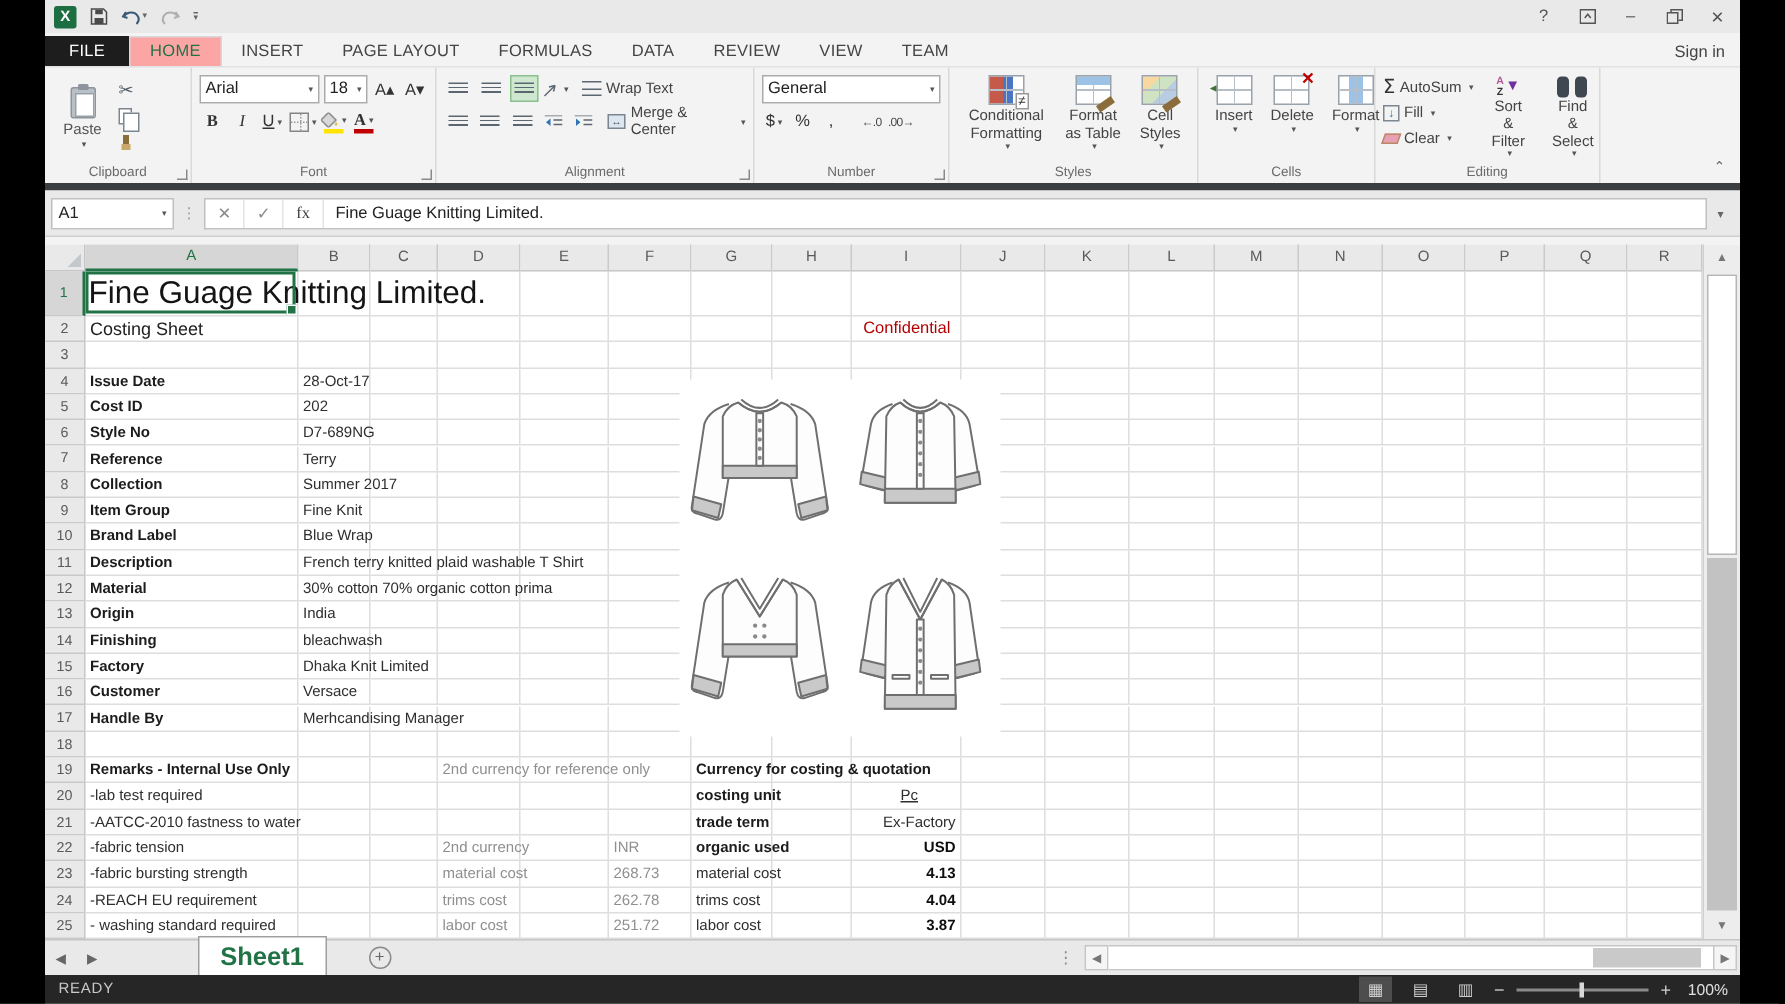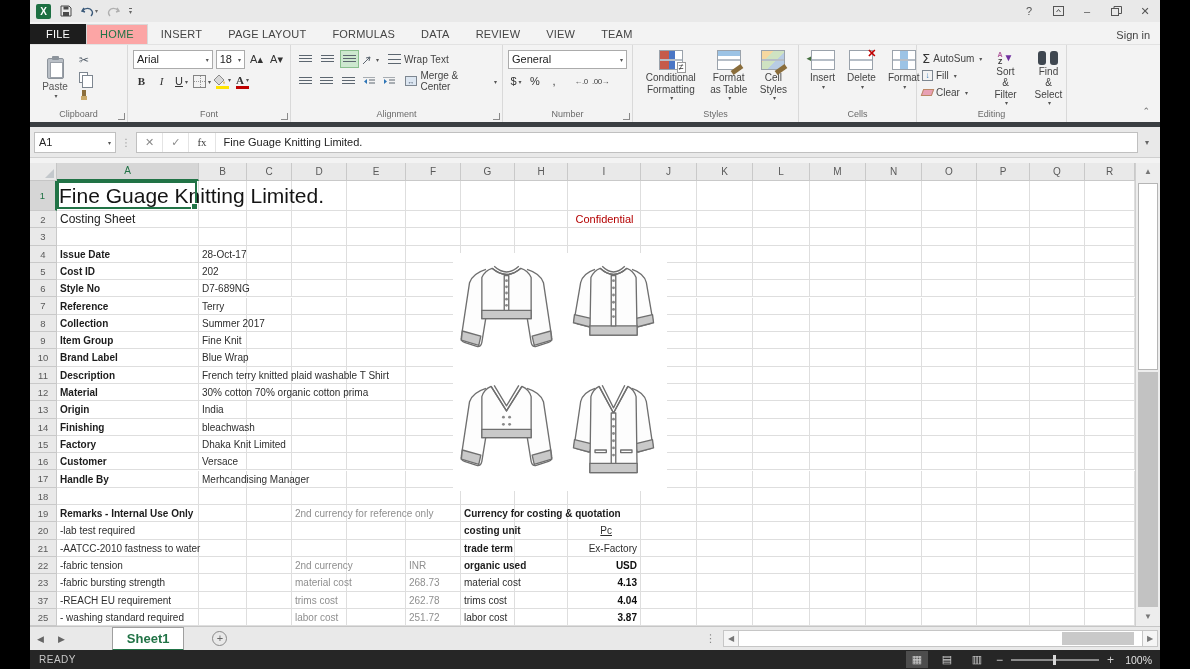--- a/index.html
+++ b/index.html
@@ -139,21 +139,21 @@
 .garm .nb{fill:none}
 
 .vsb{position:absolute;right:0;top:0;width:25px;bottom:0;background:#ededed;border-left:1px solid #cfcfcf}
 .vsb .arr{position:absolute;left:0;width:100%;height:18px;color:#777;font-size:8px;text-align:center;line-height:18px}
 .vsb .arr.up{top:0}.vsb .arr.down{bottom:0}
 .vsb .thumb{position:absolute;left:2px;right:2px;top:20px;height:187px;background:#fff;border:1px solid #b5b5b5}
 .vsb .dtrack{position:absolute;left:2px;right:2px;top:209px;bottom:19px;background:#c2c2c2}
 
 .tabbar{position:absolute;left:0;top:626px;width:100%;height:24px;background:#e9e9e9;border-top:1px solid #c6c6c6;display:flex;align-items:center;font-size:11px;color:#555}
 .tb-arr{padding:0 7px;color:#666;font-size:9px}
-.stab{margin-left:40px;background:#fff;border:1px solid #9f9f9f;border-bottom:2px solid #217346;color:#217346;font-weight:bold;padding:3px 14px;font-size:13px}
+.stab{margin-left:60px;background:#fff;border:1px solid #9f9f9f;border-bottom:2px solid #217346;color:#217346;font-weight:bold;padding:3px 14px;font-size:17px}
 .addsheet{margin-left:28px;width:15px;height:15px;border:1px solid #8a8a8a;border-radius:50%;color:#666;font-size:11px;line-height:13px;text-align:center}
 .tbdots{position:absolute;left:675px;color:#888;font-size:11px}
 .hsb{position:absolute;left:693px;right:2px;top:3px;height:17px;display:flex;align-items:center}
 .hsb .harr{width:16px;height:17px;background:#f5f5f5;border:1px solid #c6c6c6;color:#777;font-size:8px;text-align:center;line-height:15px}
 .hsb .htrack{flex:1;height:17px;background:#fff;border-top:1px solid #c6c6c6;border-bottom:1px solid #c6c6c6;position:relative}
 .hsb .hthumb{position:absolute;right:8px;top:1px;bottom:1px;width:72px;background:#c9c9c9}
 
 .statusbar{position:absolute;left:0;top:650px;width:100%;height:19px;background:#262626;display:flex;align-items:center;color:#c9c9c9;font-size:10px}
 .sb-mode{padding-left:9px;letter-spacing:.5px}
 .sb-right{position:absolute;right:6px;display:flex;align-items:center;gap:8px}
@@ -524,21 +524,21 @@
           <div class="rowh" style="height: 17.3px; line-height: 17.3px;">14</div>
           <div class="rowh" style="height: 17.3px; line-height: 17.3px;">15</div>
           <div class="rowh" style="height: 17.3px; line-height: 17.3px;">16</div>
           <div class="rowh" style="height: 17.3px; line-height: 17.3px;">17</div>
           <div class="rowh" style="height: 17.3px; line-height: 17.3px;">18</div>
           <div class="rowh" style="height: 17.3px; line-height: 17.3px;">19</div>
           <div class="rowh" style="height: 17.3px; line-height: 17.3px;">20</div>
           <div class="rowh" style="height: 17.3px; line-height: 17.3px;">21</div>
           <div class="rowh" style="height: 17.3px; line-height: 17.3px;">22</div>
           <div class="rowh" style="height: 17.3px; line-height: 17.3px;">23</div>
-          <div class="rowh" style="height: 17.3px; line-height: 17.3px;">37</div>
+          <div class="rowh" style="height: 17.3px; line-height: 17.3px;">24</div>
           <div class="rowh" style="height: 17.3px; line-height: 17.3px;">25</div>
         </div>
       <div class="gridwrap">
         <div id="cells">
 
           <div class="garmbox">
             <svg class="garm" viewBox="0 0 100 112">
               <path d="M30 14 Q17 18 14 27 L6 80 Q5 84 9 85 L21 89 Q25 90 26 85 L32 48"></path>
               <path class="tr" d="M7 74 L25 79 L23 88 L6 83 Z"></path>
               <path d="M70 14 Q83 18 86 27 L94 80 Q95 84 91 85 L79 89 Q75 90 74 85 L68 48"></path>

